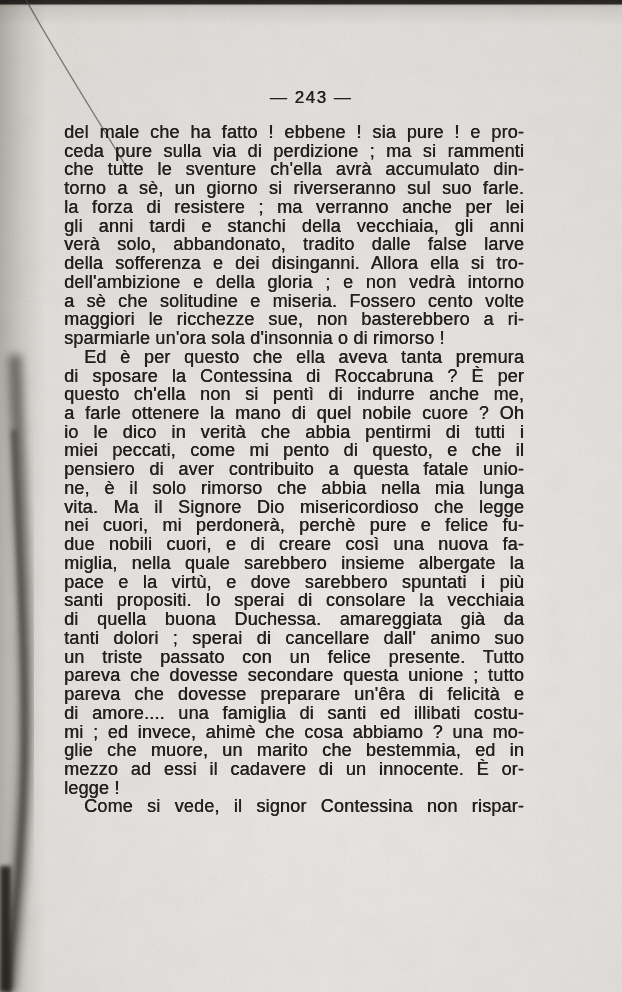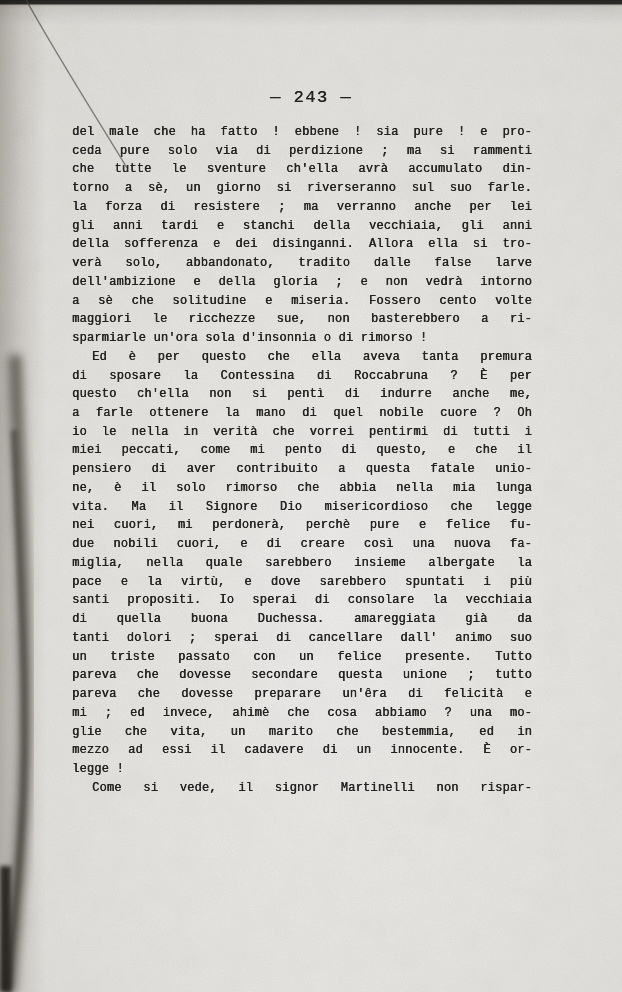--- a/index.html
+++ b/index.html
@@ -7,21 +7,21 @@
     padding: 0;
     background: #b0aeaa;
   }
   .page {
     position: relative;
     width: 622px;
     height: 992px;
     overflow: hidden;
     background:
       radial-gradient(ellipse at 55% 62%, #edecea 0%, #e6e4e0 55%, #dedcd7 100%);
-    font-family: Liberation Mono, monospace;
+    font-family: Liberation Sans, sans-serif;
     color: var(--ink, #242220);
   }
   
   .page::before {
     content: "";
     position: absolute;
     inset: 0;
     background:
       linear-gradient(to right, rgba(72,66,58,0.30) 0px, rgba(72,66,58,0.12) 22px, rgba(72,66,58,0.0) 46px),
       linear-gradient(to bottom, rgba(52,50,46,0.45) 0px, rgba(52,50,46,0.10) 7px, rgba(52,50,46,0.0) 26px);
@@ -34,25 +34,25 @@
     left: 0;
     width: 100%;
     text-align: center;
     font-size: 17px;
     letter-spacing: 1.5px;
     z-index: 2;
     text-shadow: 0.4px 0 0 currentColor;
   }
   .text-block {
     position: absolute;
-    left: 72px;
+    left: 64px;
     top: 123px;
     width: 460px;
     z-index: 2;
-    font-size: 12px;
+    font-size: 18px;
     line-height: 18.74px;
     letter-spacing: 0.2px;
     text-shadow: 0.4px 0 0 currentColor;
   }
   .line {
     text-align: justify;
     text-align-last: justify;
     white-space: normal;
   }
   .line.indent { text-indent: 20px; }
@@ -74,55 +74,56 @@
 </style>
 </head>
 <body>
 
 <div class="page">
 
   <div class="page-number">— 243 —</div>
 
   <div class="text-block">
       <div class="line">del male che ha fatto ! ebbene ! sia pure ! e pro-</div>
-      <div class="line">ceda pure solo via di perdizione ; ma si rammenti</div>
+      <div class="line">ceda pure sulla via di perdizione ; ma si rammenti</div>
       <div class="line">che tutte le sventure ch'ella avrà accumulato din-</div>
       <div class="line">torno a sè, un giorno si riverseranno sul suo farle.</div>
       <div class="line">la forza di resistere ; ma verranno anche per lei</div>
       <div class="line">gli anni tardi e stanchi della vecchiaia, gli anni</div>
+      <div class="line">verà solo, abbandonato, tradito dalle false larve</div>
       <div class="line">della sofferenza e dei disinganni. Allora ella si tro-</div>
-      <div class="line">verà solo, abbandonato, tradito dalle false larve</div>
       <div class="line">dell'ambizione e della gloria ; e non vedrà intorno</div>
       <div class="line">a sè che solitudine e miseria. Fossero cento volte</div>
       <div class="line">maggiori le ricchezze sue, non basterebbero a ri-</div>
       <div class="line para-end">sparmiarle un'ora sola d'insonnia o di rimorso !</div>
       <div class="line indent">Ed è per questo che ella aveva tanta premura</div>
       <div class="line">di sposare la Contessina di Roccabruna ? È per</div>
       <div class="line">questo ch'ella non si pentì di indurre anche me,</div>
       <div class="line">a farle ottenere la mano di quel nobile cuore ? Oh</div>
-      <div class="line">io le nella in verità che vorrei pentirmi di tutti i</div>
+      <div class="line">io le dico in verità che abbia pentirmi di tutti i</div>
       <div class="line">miei peccati, come mi pento di questo, e che il</div>
       <div class="line">pensiero di aver contribuito a questa fatale unio-</div>
       <div class="line">ne, è il solo rimorso che abbia nella mia lunga</div>
       <div class="line">vita. Ma il Signore Dio misericordioso che legge</div>
       <div class="line">nei cuori, mi perdonerà, perchè pure e felice fu-</div>
       <div class="line">due nobili cuori, e di creare così una nuova fa-</div>
       <div class="line">miglia, nella quale sarebbero insieme albergate la</div>
       <div class="line">pace e la virtù, e dove sarebbero spuntati i più</div>
       <div class="line">santi propositi. Io sperai di consolare la vecchiaia</div>
       <div class="line">di quella buona Duchessa. amareggiata già da</div>
       <div class="line">tanti dolori ; sperai di cancellare dall' animo suo</div>
       <div class="line">un triste passato con un felice presente. Tutto</div>
       <div class="line">pareva che dovesse secondare questa unione ; tutto</div>
       <div class="line">pareva che dovesse preparare un'êra di felicità e</div>
+      <div class="line">di amore.... una famiglia di santi ed illibati costu-</div>
       <div class="line">mi ; ed invece, ahimè che cosa abbiamo ? una mo-</div>
-      <div class="line">glie che vita, un marito che bestemmia, ed in</div>
+      <div class="line">glie che muore, un marito che bestemmia, ed in</div>
       <div class="line">mezzo ad essi il cadavere di un innocente. È or-</div>
       <div class="line para-end">legge !</div>
-      <div class="line indent">Come si vede, il signor Martinelli non rispar-</div>
+      <div class="line indent">Come si vede, il signor Contessina non rispar-</div>
     </div>
 
   <svg class="artifacts" width="622" height="992" viewBox="0 0 622 992" aria-hidden="true">
     <defs>
       <filter id="soft1" x="-50%" y="-50%" width="200%" height="200%">
         <feGaussianBlur stdDeviation="0.6"></feGaussianBlur>
       </filter>
       <filter id="soft5" x="-50%" y="-50%" width="200%" height="200%">
         <feGaussianBlur stdDeviation="5"></feGaussianBlur>
       </filter>

